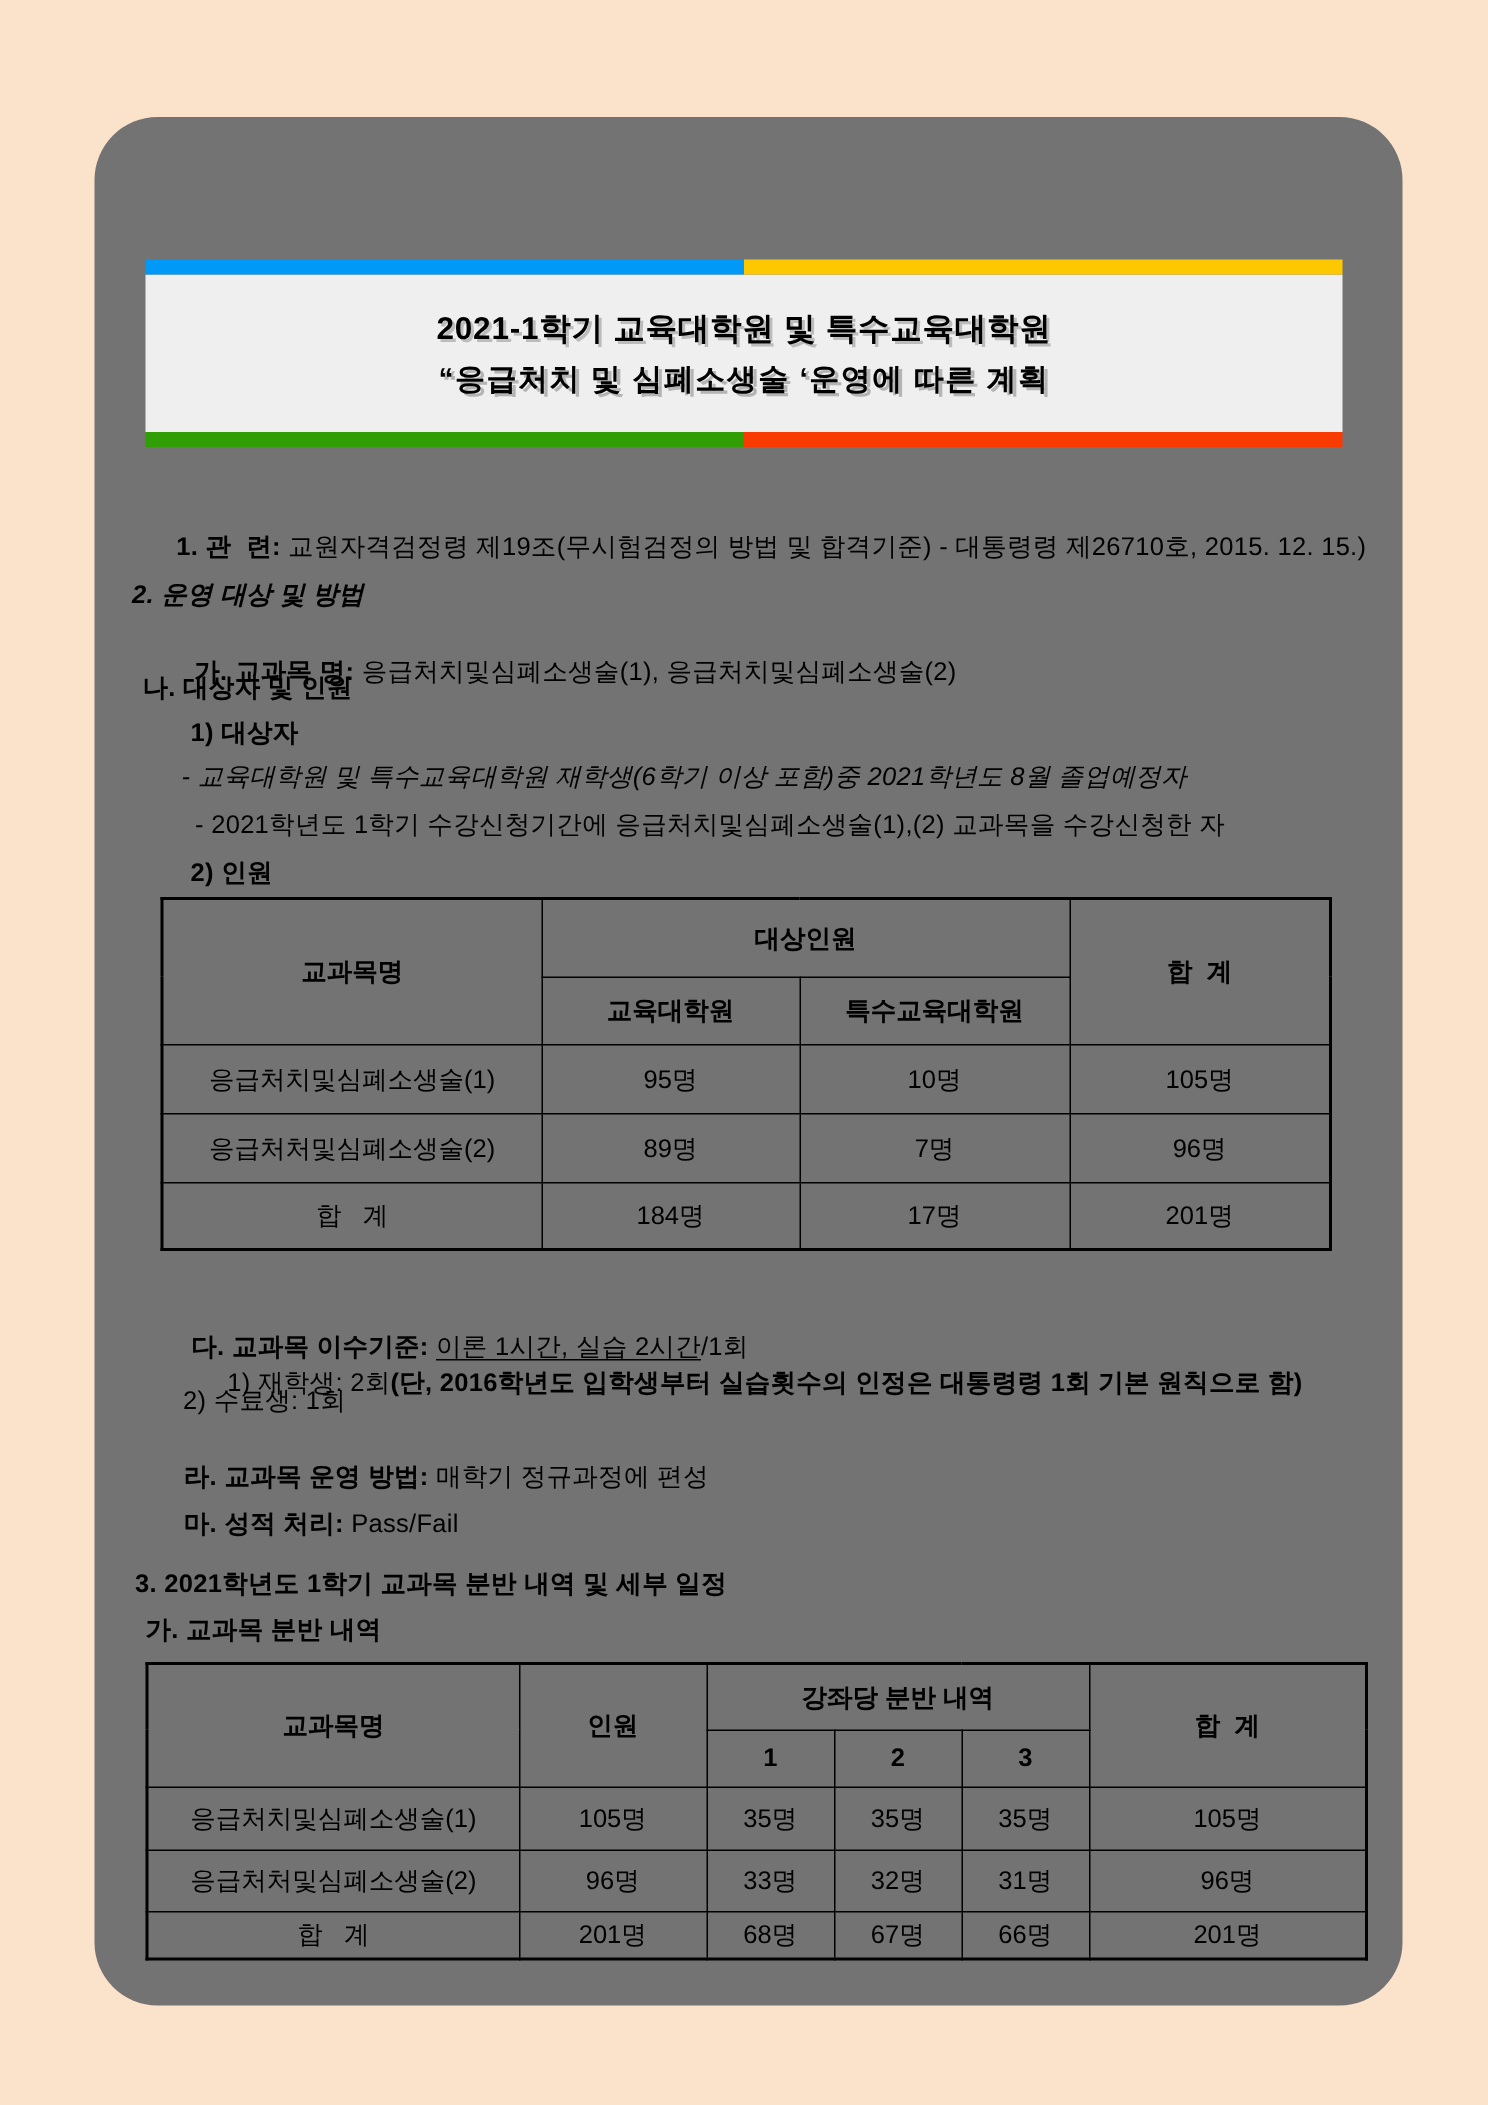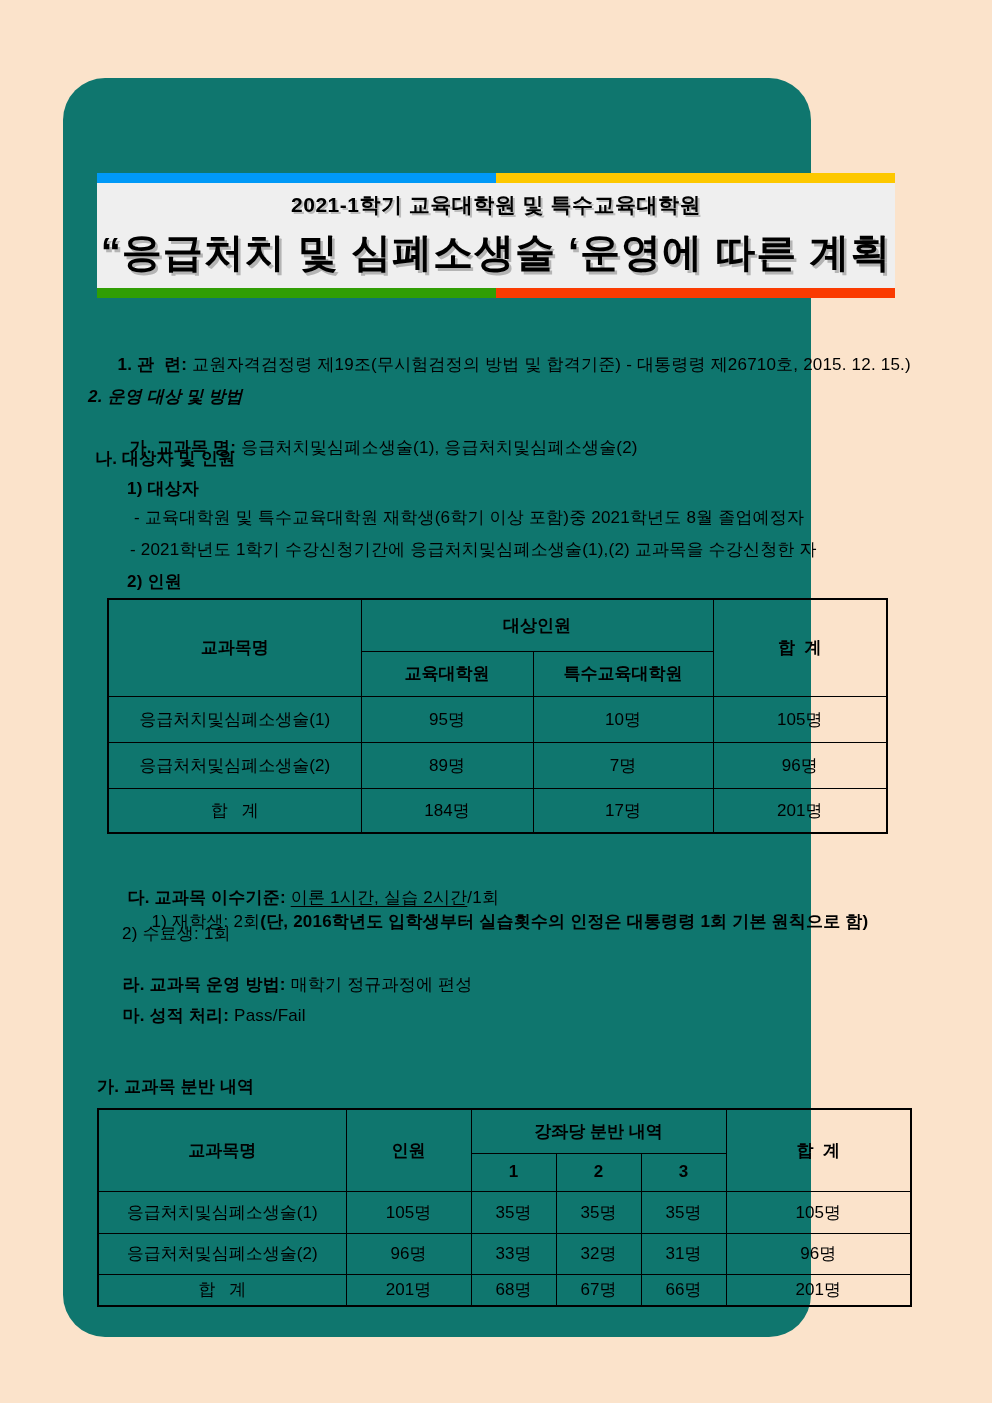--- a/index.html
+++ b/index.html
@@ -10,22 +10,22 @@
     position: relative;
     width: 992px;
     height: 1403px;
     background: #fbe3cb;
     overflow: hidden;
   }
 
   .paper {
     position: absolute;
     left: 63px; top: 78px;
-    width: 748px; height: 1259px;
-    background: #0f766e;
+    width: 872px; height: 1259px;
+    background: #737373;
     border-radius: 42px;
   }
 
   
   .banner {
     position: absolute;
     left: 34px; top: 95px;
     width: 798px;
   }
   .bar { display: flex; width: 100%; height: 10px; }
@@ -41,21 +41,21 @@
     flex-direction: column;
     align-items: center;
     justify-content: center;
     gap: 6px;
   }
   .banner-title1 {
     font-size: 21px; font-weight: bold; letter-spacing: 0.5px;
     text-shadow: 2px 2px 0 #bcbcbc;
   }
   .banner-title2 {
-    font-size: 40px; font-weight: bold; letter-spacing: 1px;
+    font-size: 20px; font-weight: bold; letter-spacing: 1px;
     text-shadow: 2.5px 2.5px 0 #b4b4b4;
   }
 
   
   .line {
     position: absolute;
     font-size: 17px;
     white-space: pre;
     letter-spacing: 0.2px;
   }
@@ -126,21 +126,21 @@
     <div class="line b" style="left:25px; top:307px;font-style:italic;">2. 운영 대상 및 방법</div>
 
     <div class="line" style="left:37px; top:338px;">
       <span class="b">가. 교과목 명:</span><span> 응급처치및심폐소생술(1), 응급처치및심폐소생술(2)</span>
     </div>
 
     <div class="line b" style="left:32px; top:369px;">나. 대상자 및 인원</div>
 
     <div class="line b" style="left:64px; top:399px;text-align:center;">1) 대상자</div>
 
-    <div class="line" style="left:71px; top:428px;">- 교육대학원 및 특수교육대학원 재학생(6학기 이상 포함)중 2021학년도 8월 졸업예정자</div>
+    <div class="line" style="left:58px; top:428px;font-style:italic;">- 교육대학원 및 특수교육대학원 재학생(6학기 이상 포함)중 2021학년도 8월 졸업예정자</div>
 
     <div class="line" style="left:67px; top:460px;">- 2021학년도 1학기 수강신청기간에 응급처치및심폐소생술(1),(2) 교과목을 수강신청한 자</div>
 
     <div class="line b" style="left:64px; top:492px;">2) 인원</div>
 
     <table class="table1">
       <colgroup>
           <col class="c1">
           <col class="c2">
           <col class="c3">
@@ -188,20 +188,21 @@
     <div class="line" style="left:59px; top:844px;">2) 수료생: 1회</div>
 
     <div class="line" style="left:30px; top:875px;">
       <span class="b">라. 교과목 운영 방법:</span><span> 매학기 정규과정에 편성</span>
     </div>
 
     <div class="line" style="left:30px; top:906px;">
       <span class="b">마. 성적 처리:</span><span> Pass/Fail</span>
     </div>
 
+    <div class="line b" style="left:27px; top:966px;">3. 2021학년도 1학기 교과목 분반 내역 및 세부 일정</div>
 
     <div class="line b" style="left:34px; top:997px;">가. 교과목 분반 내역</div>
 
     <table class="table2">
       <colgroup>
           <col class="c1">
           <col class="c2">
           <col class="c3">
           <col class="c4">
           <col class="c5">

